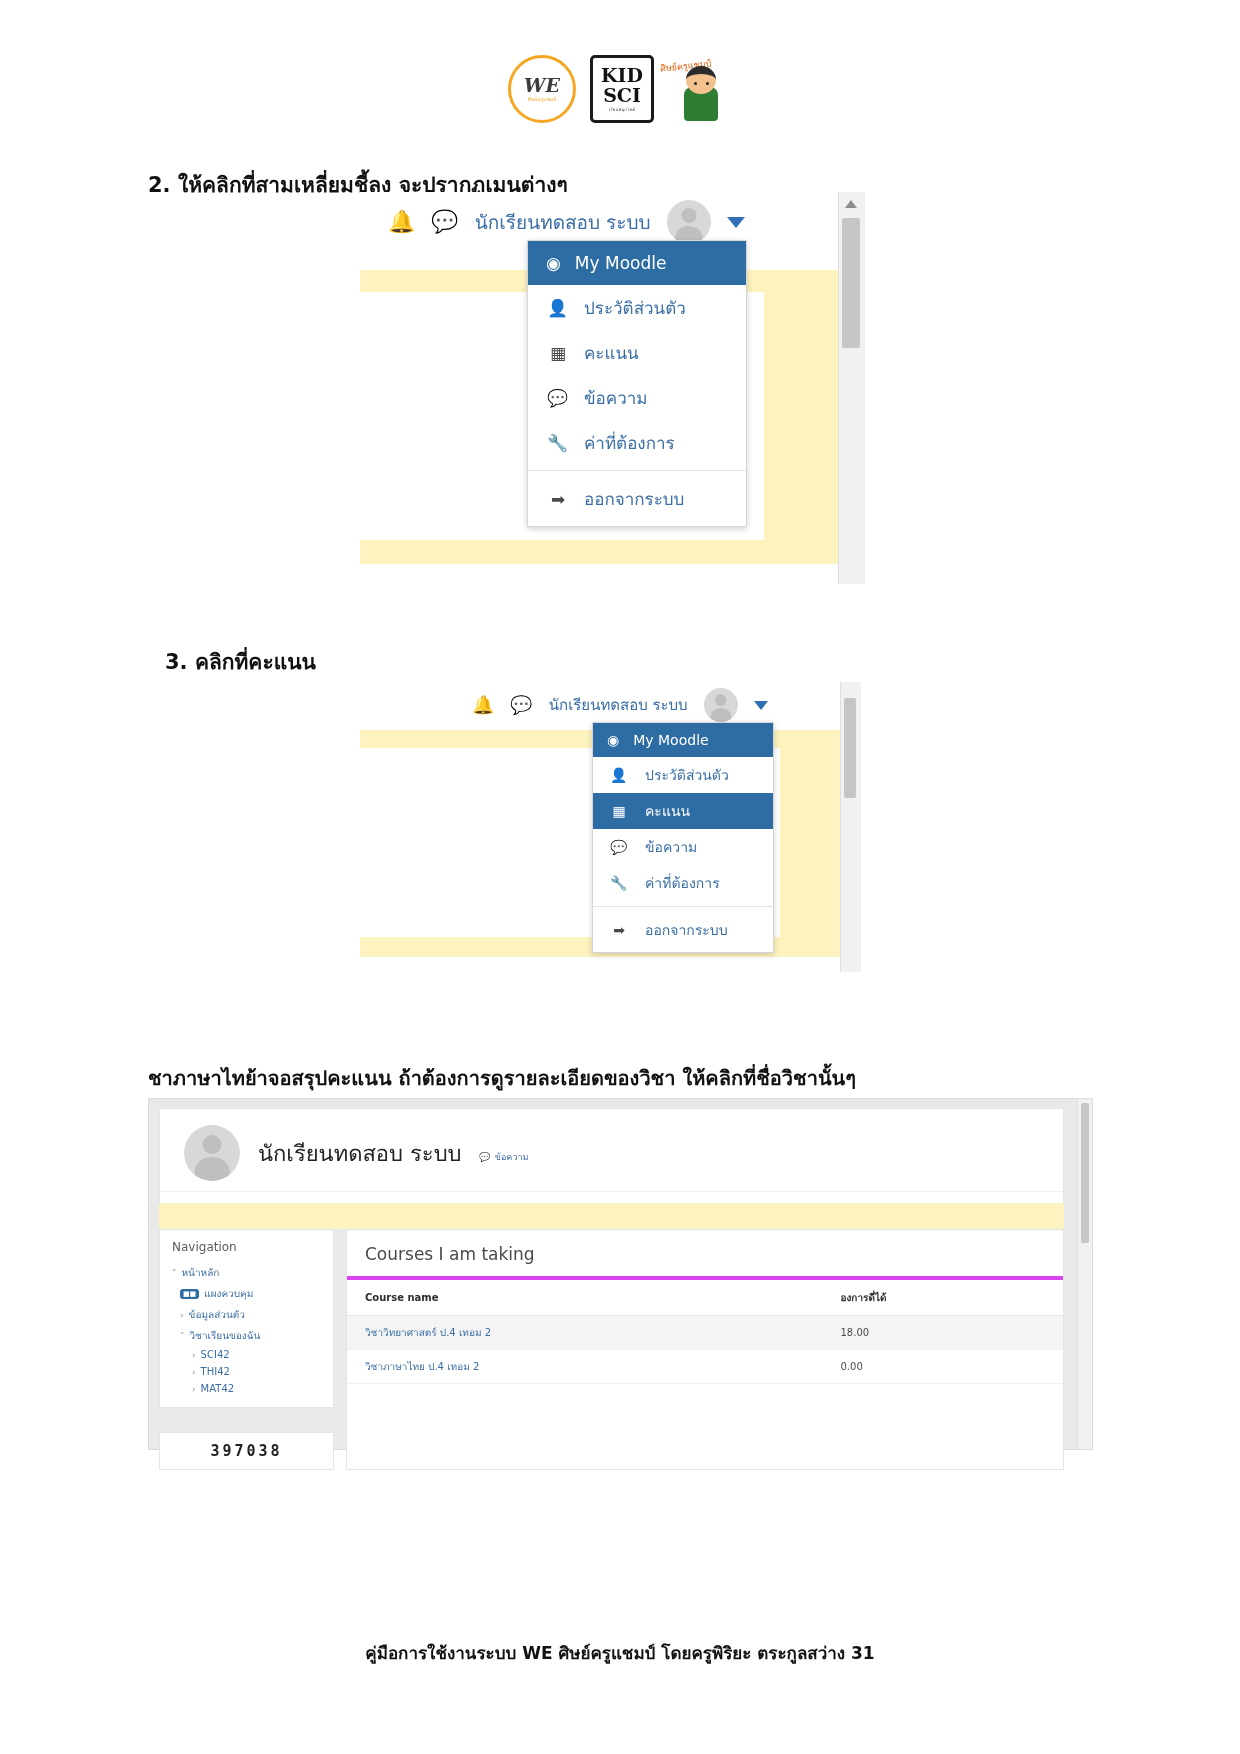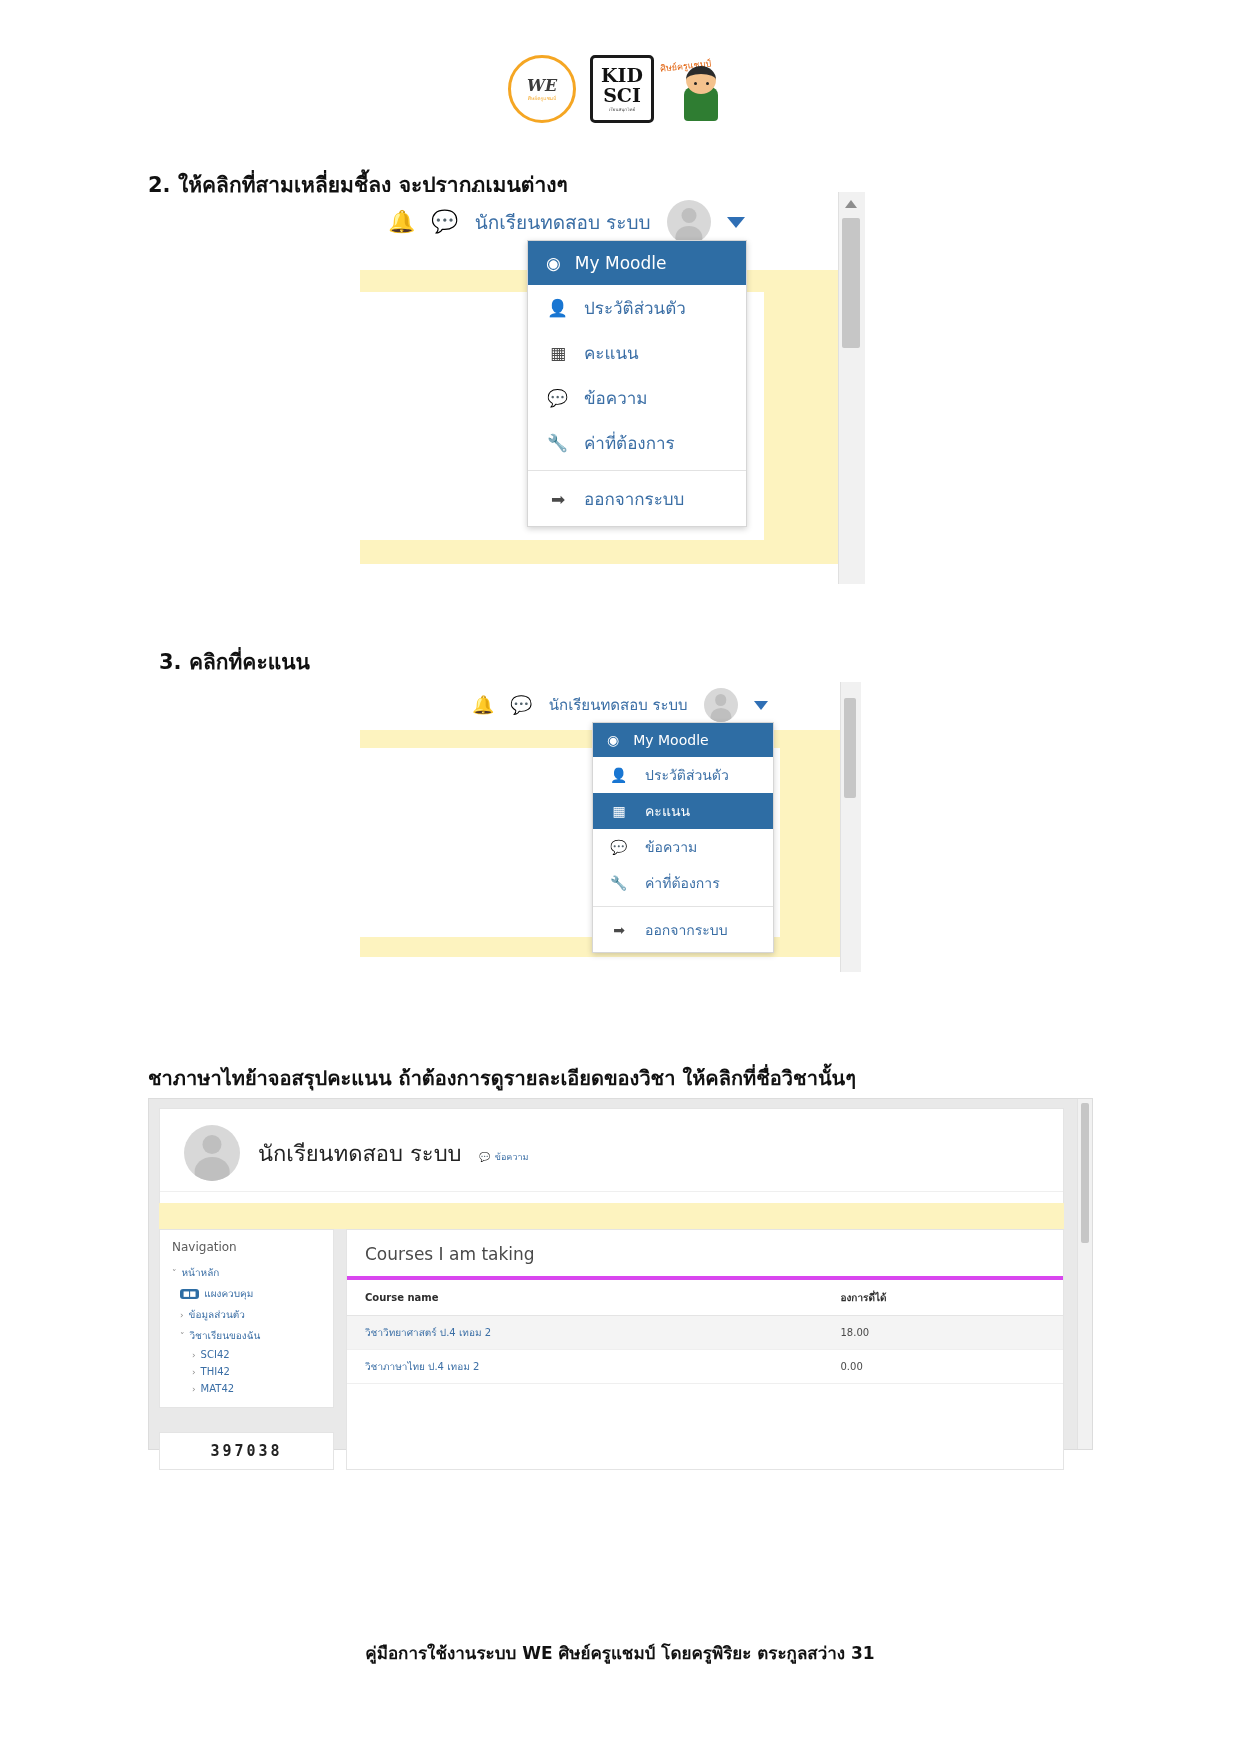--- a/index.html
+++ b/index.html
@@ -37,21 +37,21 @@
     border-radius: 50%;
     border: 3px solid #f5a623;
     background: #ffffff;
     display: flex; flex-direction: column;
     align-items: center; justify-content: center;
     line-height: 1;
   }
   .logo-we .we-txt {
     font-family: "DejaVu Serif", "Liberation Serif", serif;
     font-style: italic;
-    font-size: 16px;
+    font-size: 19px;
     color: #3b3b3b;
     font-weight: bold;
   }
   .logo-we .we-sub {
     font-size: 5px;
     color: #f5a623;
     margin-top: 2px;
   }
   .logo-kidsci {
     width: 58px; height: 62px;
@@ -105,21 +105,21 @@
 
   
   .heading {
     position: absolute;
     font-size: 21px;
     font-weight: bold;
     color: #111;
     white-space: nowrap;
   }
   .heading-2 { top: 168px; left: 148px; }
-  .heading-3 { top: 645px; left: 159px; }
+  .heading-3 { top: 645px; left: 165px; }
   .heading-4 { top: 1062px; left: 148px; font-size: 20px; }
 
   .footer {
     position: absolute;
     bottom: 88px; left: 0; width: 1240px;
     text-align: center;
     font-size: 17px;
     font-weight: bold;
     color: #111;
   }

